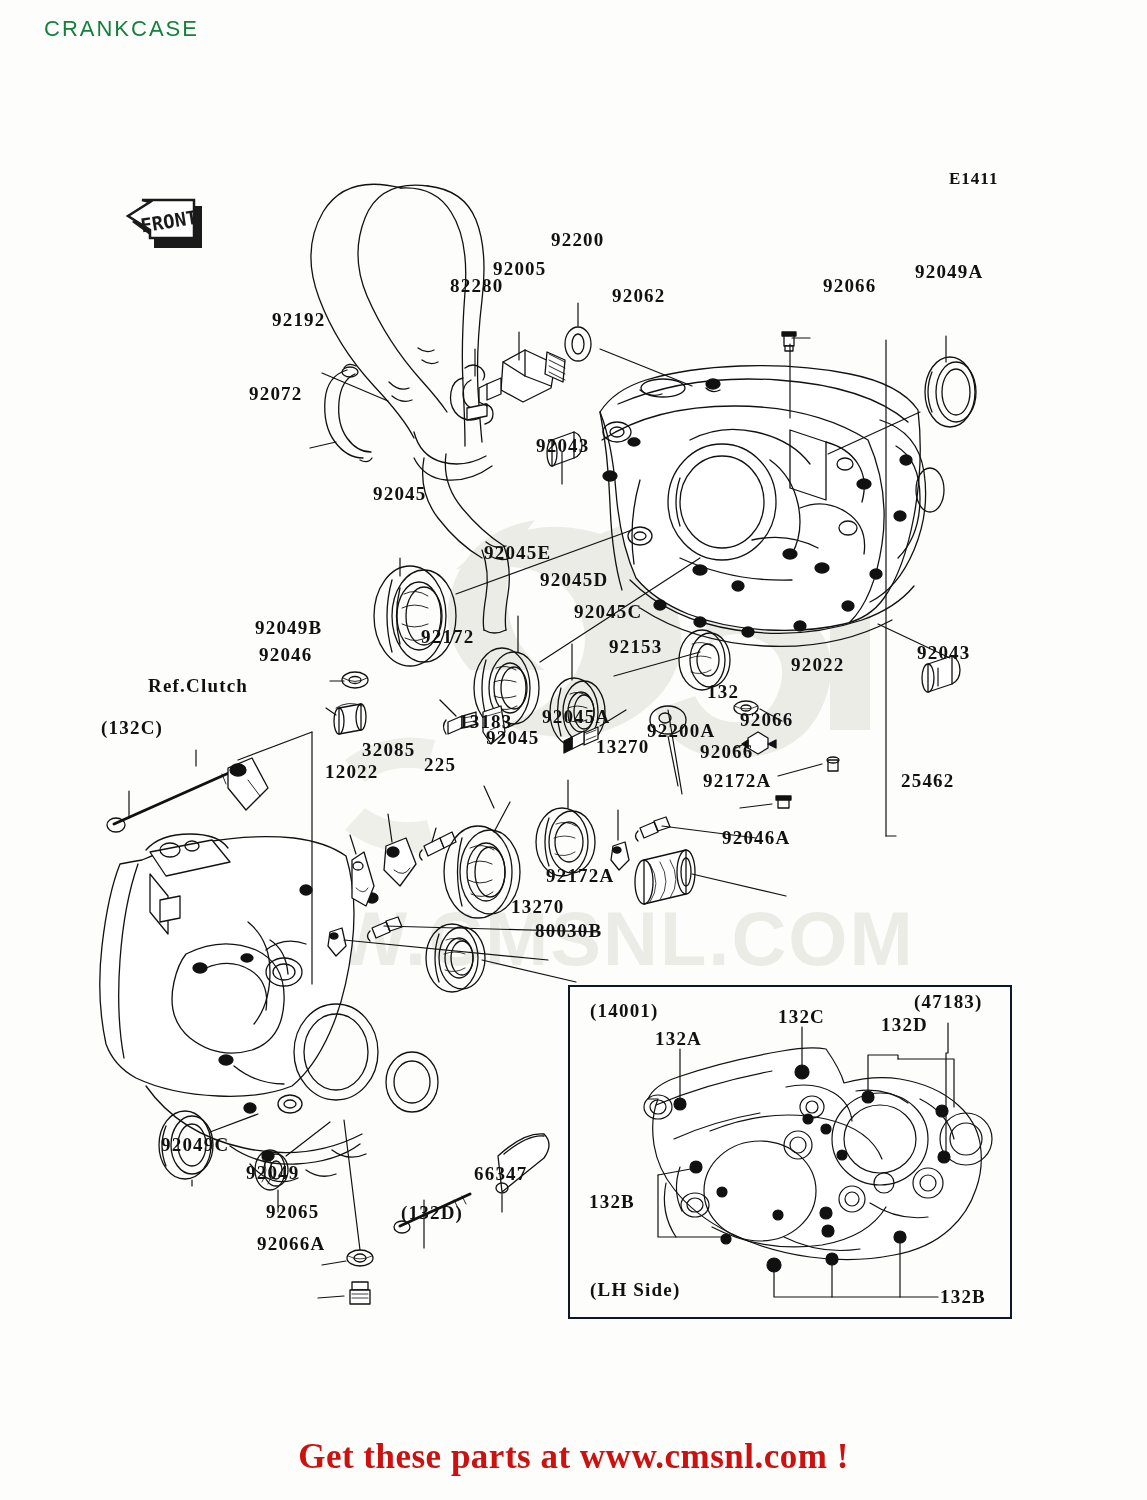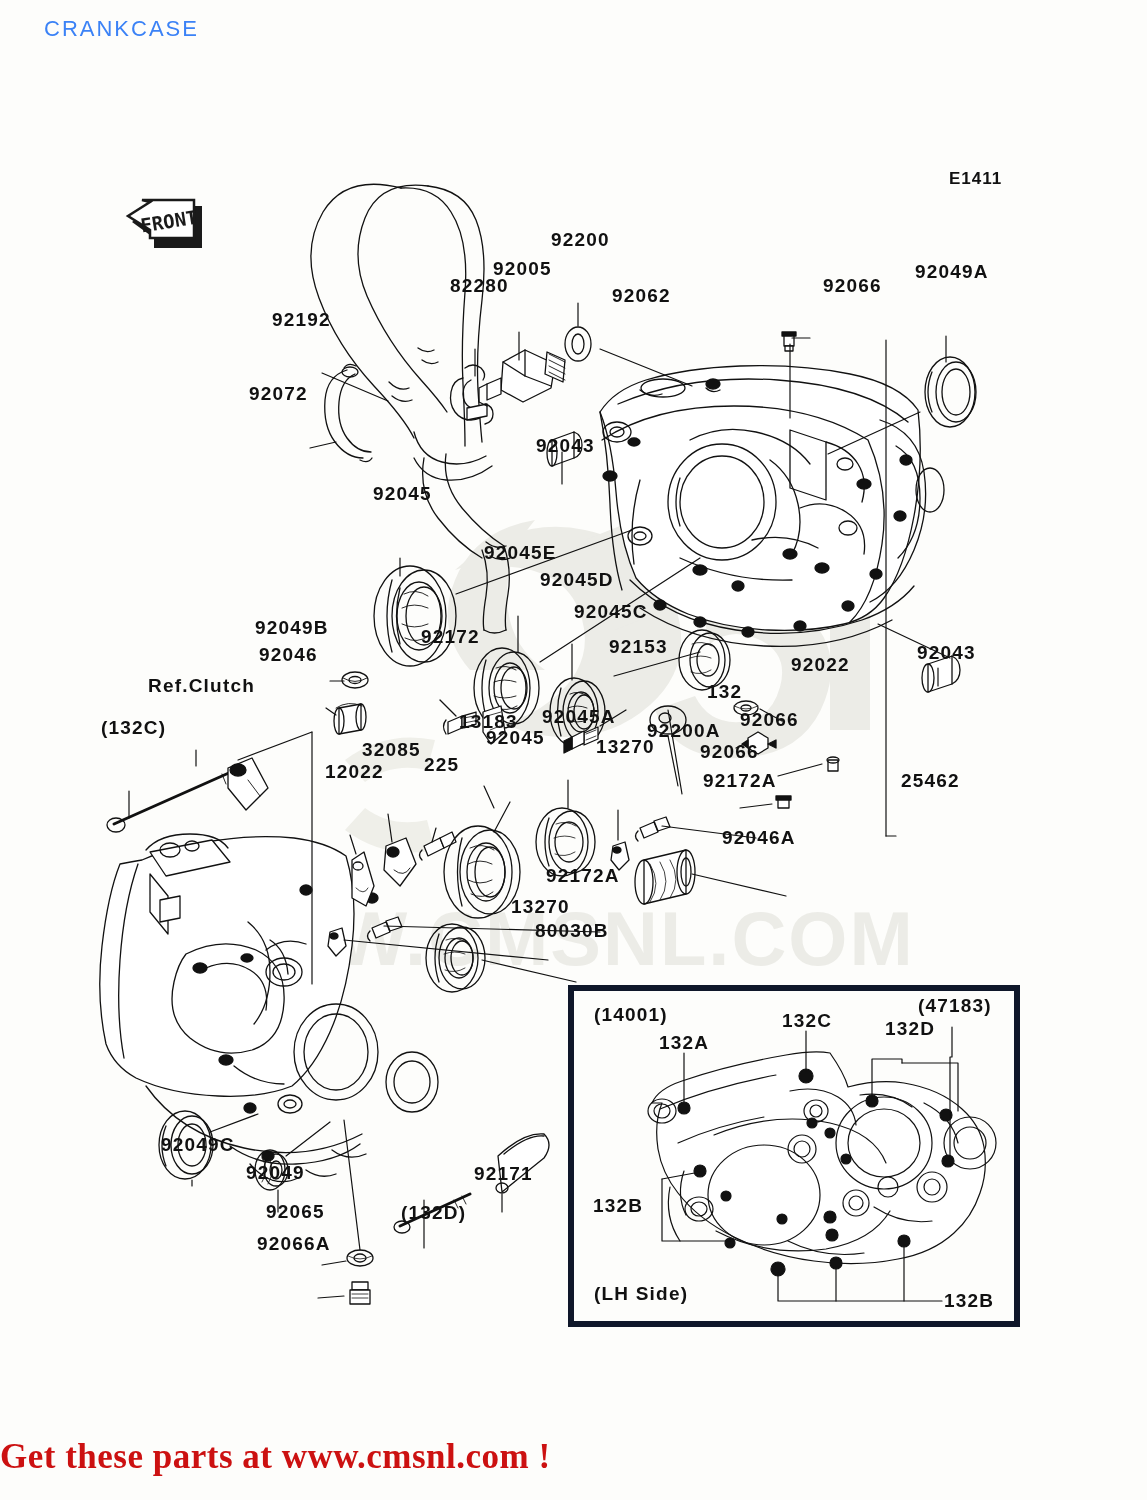--- a/index.html
+++ b/index.html
@@ -1,46 +1,46 @@
 <!DOCTYPE html>
 <html><head>
 <meta charset="utf-8">
 <style>
   html,body{margin:0;padding:0;background:#fdfdfb;}
   body{width:1147px;height:1500px;position:relative;overflow:hidden;
        font-family:"DejaVu Sans Mono","Liberation Mono",monospace;}
 
   
   #page-title{position:absolute;left:44px;top:16px;font-family:"Liberation Sans",sans-serif;
-    font-size:22px;letter-spacing:2px;color:#3b82f6;font-weight:400;}
+    font-size:22px;letter-spacing:2px;color:#15803d;font-weight:400;}
 
   
-  #footer{position:absolute;left:0;top:1437px;width:1147px;text-align:left;
+  #footer{position:absolute;left:0;top:1437px;width:1147px;text-align:center;
     font-family:"Liberation Serif",serif;font-weight:bold;font-size:35px;color:#cc1111;
     letter-spacing:.5px;}
 
   
   #canvas{position:absolute;left:0;top:60px;width:1147px;height:1370px;}
   #canvas svg{position:absolute;left:0;top:0;}
 
   
-  .lbl{position:absolute;font-family:Liberation Sans, sans-serif;
+  .lbl{position:absolute;font-family:Liberation Serif, serif;
     font-size:19px;font-weight:bold;color:#111;letter-spacing:1.2px;white-space:nowrap;
     line-height:1;}
   .lbl.sm{font-size:17px;letter-spacing:1px;}
 
   
   #wm{position:absolute;left:0;top:0;width:1147px;height:1500px;pointer-events:none;}
 
   
   #front-badge{position:absolute;left:124px;top:186px;width:90px;height:80px;}
 
   
   #inset{position:absolute;left:568px;top:985px;width:440px;height:330px;
-     border:6px solid #0f172a;background:transparent;}
+     border:2px solid #0f172a;background:transparent;}
 </style>
 </head>
 <body>
 
 <div id="page-title">CRANKCASE</div>
 
 <div id="wm">
   <svg width="1147" height="1500">
     <g fill="#ecece7" stroke="none">
       <path d="M455 570 q60 -55 130 -40 q70 15 90 75 q20 60 -25 100 q-45 40 -110 30 q-20 -3 -35 -12 q25 -6 45 -22 q45 -35 32 -82 q-13 -47 -70 -52 q-40 -4 -57 3z"></path>
@@ -640,21 +640,21 @@
   <div class="lbl" style="left:546px;top:866px">92172A</div>
   <div class="lbl" style="left:511px;top:897px">13270</div>
   <div class="lbl" style="left:535px;top:921px">80030B</div>
   <div class="lbl" style="left:917px;top:643px">92043</div>
   <div class="lbl" style="left:901px;top:771px">25462</div>
   <div class="lbl" style="left:161px;top:1135px">92049C</div>
   <div class="lbl" style="left:246px;top:1163px">92049</div>
   <div class="lbl" style="left:266px;top:1202px">92065</div>
   <div class="lbl" style="left:257px;top:1234px">92066A</div>
   <div class="lbl" style="left:401px;top:1203px">(132D)</div>
-  <div class="lbl" style="left:474px;top:1164px">92171</div>
+  <div class="lbl" style="left:474px;top:1164px">66347</div>
 </div>
 
 <div class="lbl sm" id="diagram-code" style="left:949px;top:170px">E1411</div>
 
 <div id="inset">
   <svg width="438" height="328" viewBox="0 0 438 328" fill="none" stroke="#111" stroke-width="1.2" stroke-linecap="round" stroke-linejoin="round">
 
     <g>
       <path d="M78 112 q6 -14 30 -22 q46 -16 104 -26 q28 -5 44 -2 q14 20 18 34
                q30 -8 56 -4 q36 6 58 26 q18 16 22 38 q4 24 -4 46 q-8 24 -26 40

